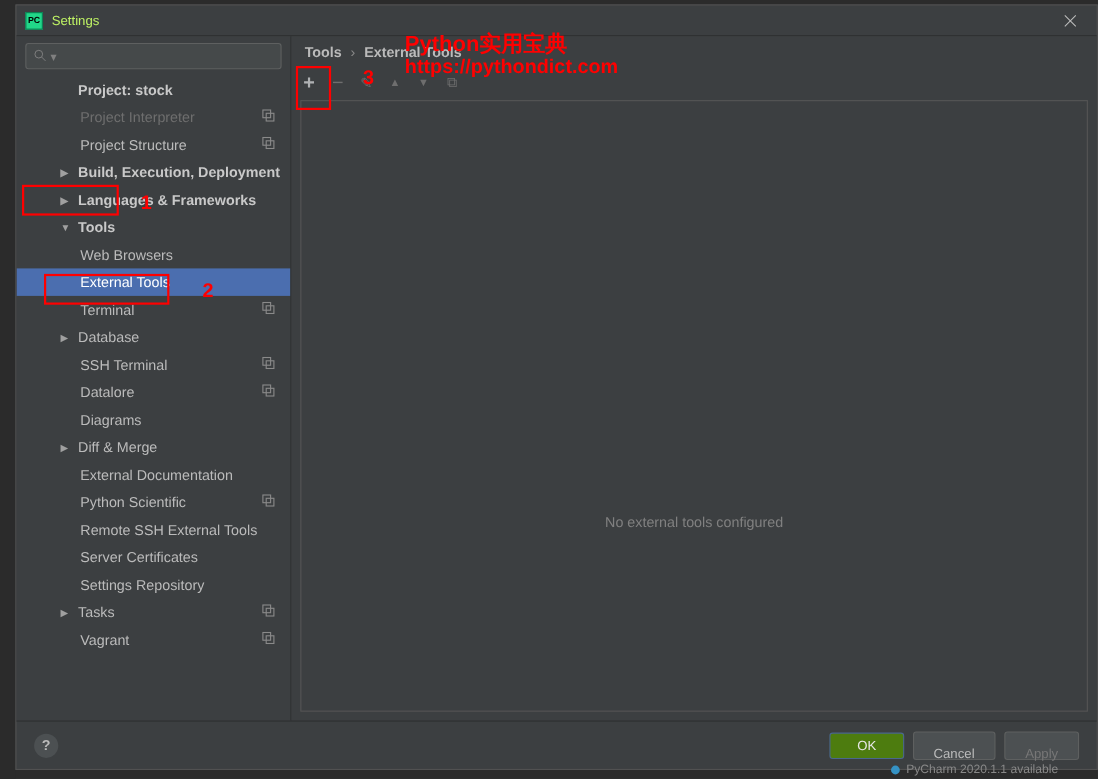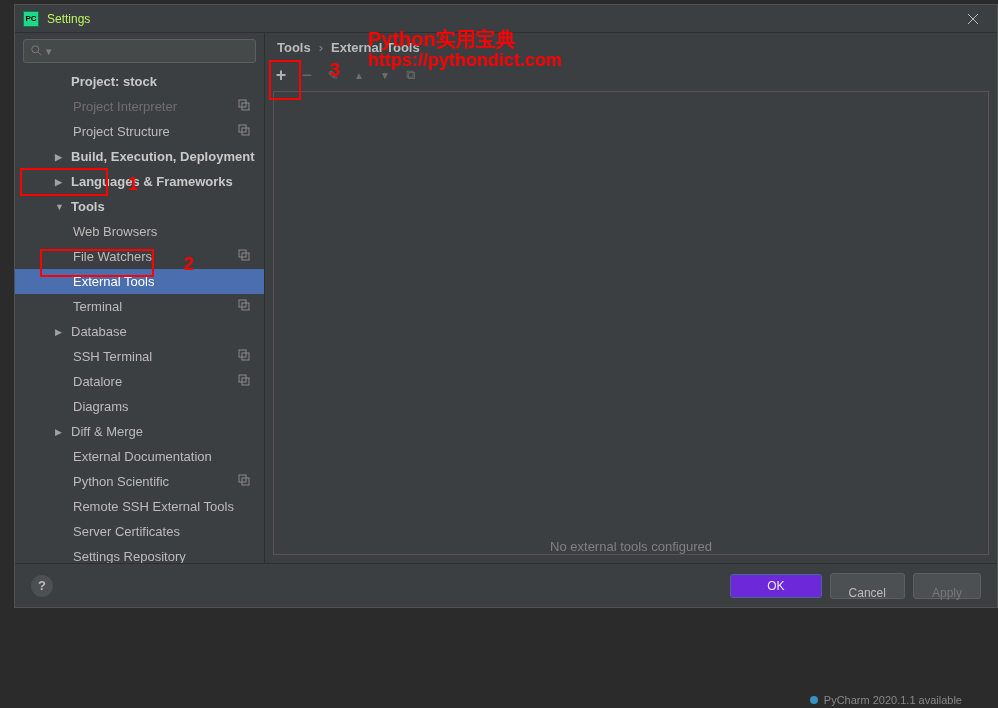--- a/index.html
+++ b/index.html
@@ -17,21 +17,21 @@
       position: absolute;
       left: 0; top: 0;
       width: 14px;
       height: 708px;
       background: #2b2b2b;
     }
     .dialog {
       position: absolute;
       left: 14px; top: 4px;
       width: 984px;
-      height: 604px;
+      height: 696px;
       background: #3c3f41;
       border: 1px solid #515151;
       display: flex;
       flex-direction: column;
     }
     .titlebar {
       height: 28px;
       display: flex;
       align-items: center;
       padding: 0 8px;
@@ -141,21 +141,21 @@
       color: #afb1b3;
       cursor: pointer;
     }
     .tool-btn.disabled { color: #6e6e6e; cursor: default; }
     .main-panel {
       flex: 1;
       margin: 2px 8px 8px 8px;
       background: #3c3f41;
       border: 1px solid #555;
       display: flex;
-      align-items: flex-end;
+      align-items: center;
       justify-content: center;
       padding-top: 210px;
       color: #808080;
     }
     .footer {
       height: 44px;
       border-top: 1px solid #2d2f30;
       display: flex;
       align-items: center;
       padding: 0 16px;
@@ -175,24 +175,24 @@
       height: 24px;
       padding: 12px 18px;
       background: #4c5052;
       border: 1px solid #5e6060;
       color: #bbbbbb;
       border-radius: 3px;
       font-size: 12px;
       cursor: pointer;
     }
     .footer button.primary {
-      background: #6d28d9;
+      background: #4d7c0f;
       border-color: #4a688c;
       color: #e8e8e8;
-      padding: 0 36px;
+      padding: 0 24px;
     }
     .footer button.disabled { color: #777; cursor: default; }
     
     .anno-box {
       position: absolute;
       border: 2px solid #ff0000;
       pointer-events: none;
     }
     .anno-text {
       position: absolute;
@@ -269,28 +269,20 @@
             <span class="arrow">▶</span>
             <span>Languages &amp; Frameworks</span>
           </div>
           <div class="tree-item level1 bold">
             <span class="arrow">▼</span>
             <span>Tools</span>
           </div>
           <div class="tree-item level2">
             <span class="arrow" style="width: 14px;"></span>
             <span>Web Browsers</span>
-          </div>
-          <div class="tree-item level2">
-            <span class="arrow" style="width: 14px;"></span>
-            <span>File Watchers</span>
-            <span class="right-icon"><svg width="12" height="12" viewBox="0 0 12 12">
-                <rect x="1" y="1" width="7" height="7" fill="none" stroke="#8a8a8a" stroke-width="1"></rect>
-                <rect x="4" y="4" width="7" height="7" fill="none" stroke="#8a8a8a" stroke-width="1"></rect>
-              </svg></span>
           </div>
           <div class="tree-item level2 selected">
             <span class="arrow" style="width: 14px;"></span>
             <span>External Tools</span>
           </div>
           <div class="tree-item level2">
             <span class="arrow" style="width: 14px;"></span>
             <span>Terminal</span>
             <span class="right-icon"><svg width="12" height="12" viewBox="0 0 12 12">
                 <rect x="1" y="1" width="7" height="7" fill="none" stroke="#8a8a8a" stroke-width="1"></rect>

